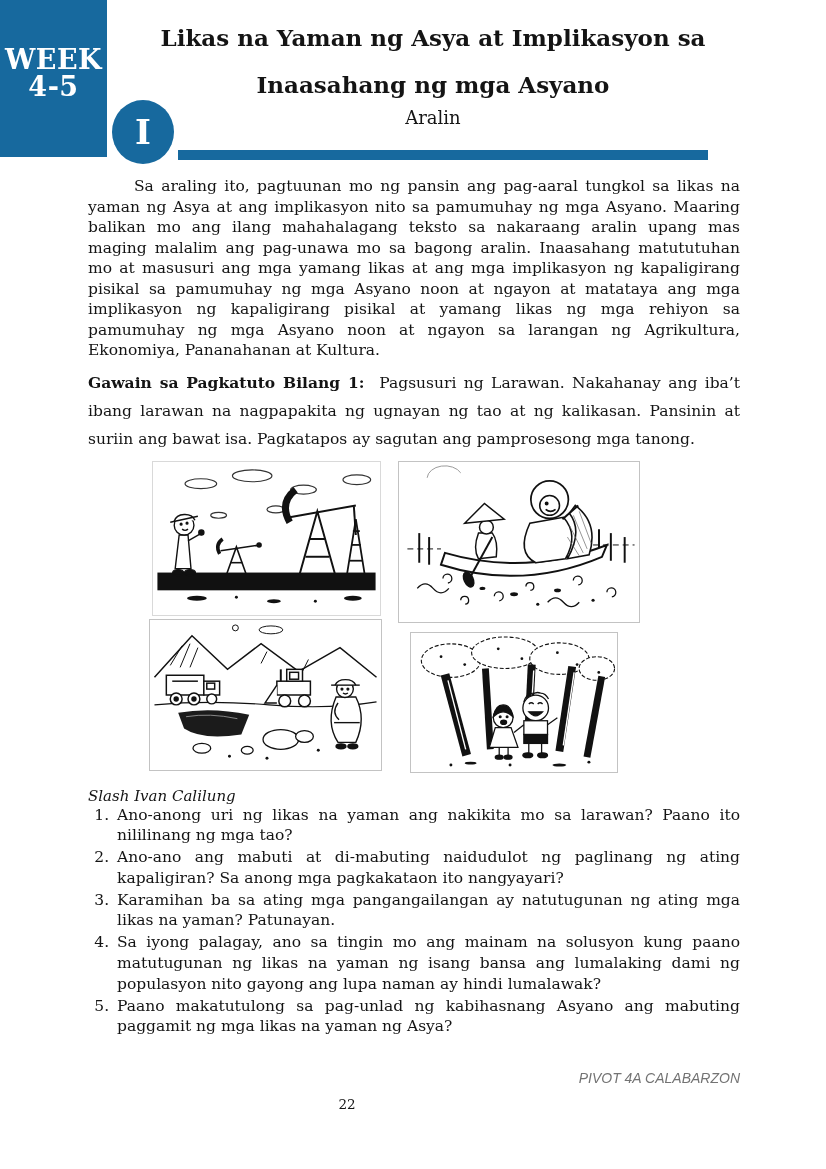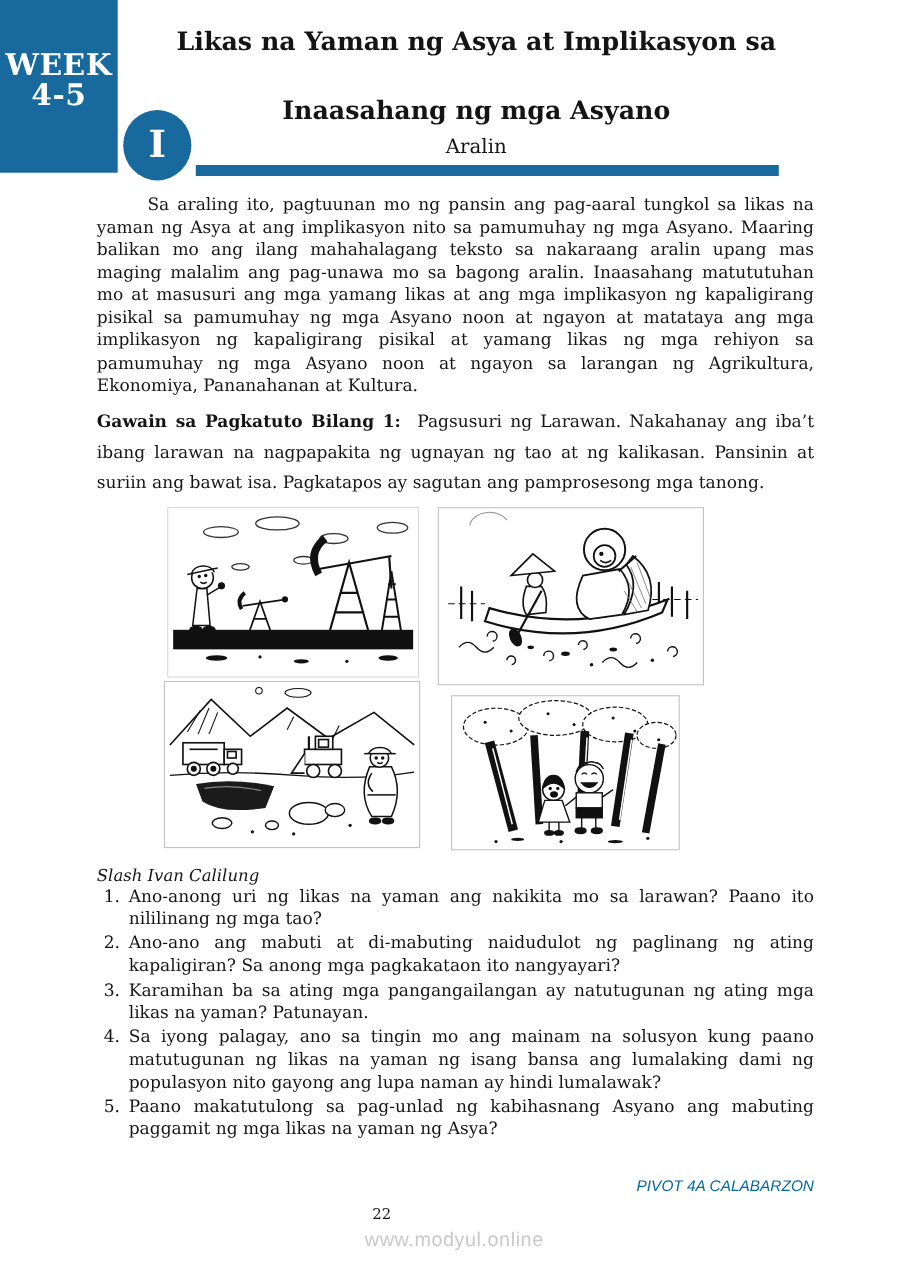--- a/index.html
+++ b/index.html
@@ -11,21 +11,21 @@
   }
   
   .week-box {
     position:absolute; left:0; top:0; width:107px; height:157px;
     background:var(--accent); color:#fff; text-align:center;
     font-weight:bold; font-size:27px; line-height:27px; padding-top:46px;
     letter-spacing:0.5px;
   }
   .title-wrap { position:absolute; left:125px; top:24px; width:616px; text-align:center; }
   .title-line1, .title-line2 { font-weight:bold; font-size:23px; margin:0; }
-  .title-line1 { margin-bottom:36px; }
+  .title-line1 { margin-bottom:20px; }
   .subtitle { font-size:18px; margin-top:9px; font-weight:normal; }
   .lesson-circle {
     position:absolute; left:112px; top:100px; width:62px; height:64px;
     border-radius:50%; background:var(--accent); color:#fff;
     display:flex; align-items:center; justify-content:center;
     font-size:34px; font-weight:bold;
   }
   .blue-bar { position:absolute; left:178px; top:150px; width:530px; height:10px; background:var(--accent); }
   
   .content { position:absolute; left:88px; top:176px; width:652px; }
@@ -39,21 +39,21 @@
   .fig2 { left:310px; top:2px;   width:242px; height:162px; border:1px solid #c3c3c3; }
   .fig3 { left:61px;  top:160px; width:233px; height:152px; border:1px solid #c3c3c3; }
   .fig4 { left:322px; top:173px; width:208px; height:141px; border:1px solid #c3c3c3; }
   .caption { font-style:italic; font-size:15px; margin-top:8px; padding-right:52px; }
   .q-heading { margin:18px 0 8px 24px; font-size:15.5px; }
   ol.questions { margin:0; padding-left:26px; font-size:15.5px; line-height:20.8px; text-align:justify; }
   ol.questions li { margin-bottom:1px; padding-left:3px; }
   
   .footer-brand {
     position:absolute; right:86px; top:1070px;
-    font-family:"Liberation Sans", sans-serif; font-style:italic; font-size:14px; color:#0369a1;
+    font-family:"Liberation Sans", sans-serif; font-style:italic; font-size:14px; color:#737373;
   }
   .footer-page { position:absolute; left:0; top:1096px; width:694px; text-align:center; font-size:13.5px; }
   .footer-watermark {
     position:absolute; left:0; top:1117px; width:826px; text-align:center;
     font-family:"Liberation Sans", sans-serif; font-size:18px; color:#c9c9c9; letter-spacing:0.5px;
   }
 </style>
 </head>
 <body>
 
@@ -330,15 +330,14 @@
       <li>Ano-anong uri ng likas na yaman ang nakikita mo sa larawan? Paano ito nililinang ng mga tao?</li>
       <li>Ano-ano ang mabuti at di-mabuting naidudulot ng paglinang ng ating kapaligiran? Sa anong mga pagkakataon ito nangyayari?</li>
       <li>Karamihan ba sa ating mga pangangailangan ay natutugunan ng ating mga likas na yaman? Patunayan.</li>
       <li>Sa iyong palagay, ano sa tingin mo ang mainam na solusyon kung paano matutugunan ng likas na yaman ng isang bansa ang lumalaking dami ng populasyon nito gayong ang lupa naman ay hindi lumalawak?</li>
       <li>Paano makatutulong sa pag-unlad ng kabihasnang Asyano ang mabuting paggamit ng mga likas na yaman ng Asya?</li>
     </ol>
   </div>
 
   <div class="footer-brand">PIVOT 4A CALABARZON</div>
   <div class="footer-page">22</div>
-  <div class="footer-watermark">www.modyul.online</div>
 
 </div>
 
 </body></html>

